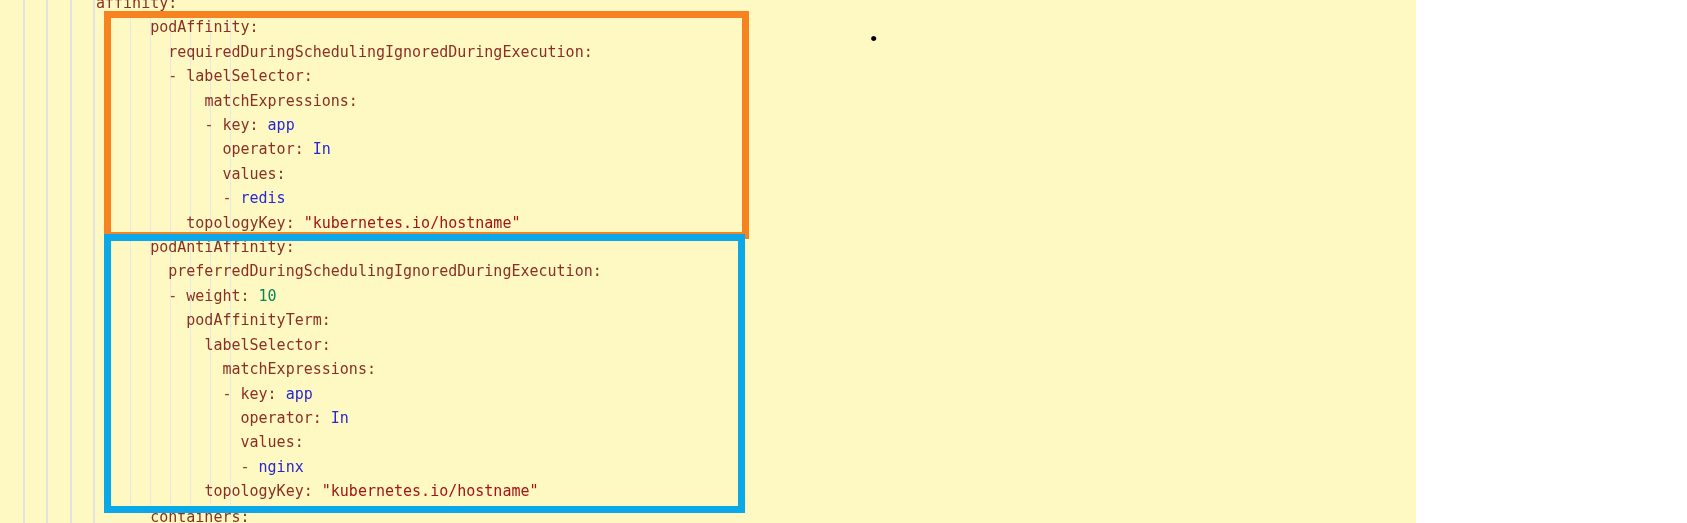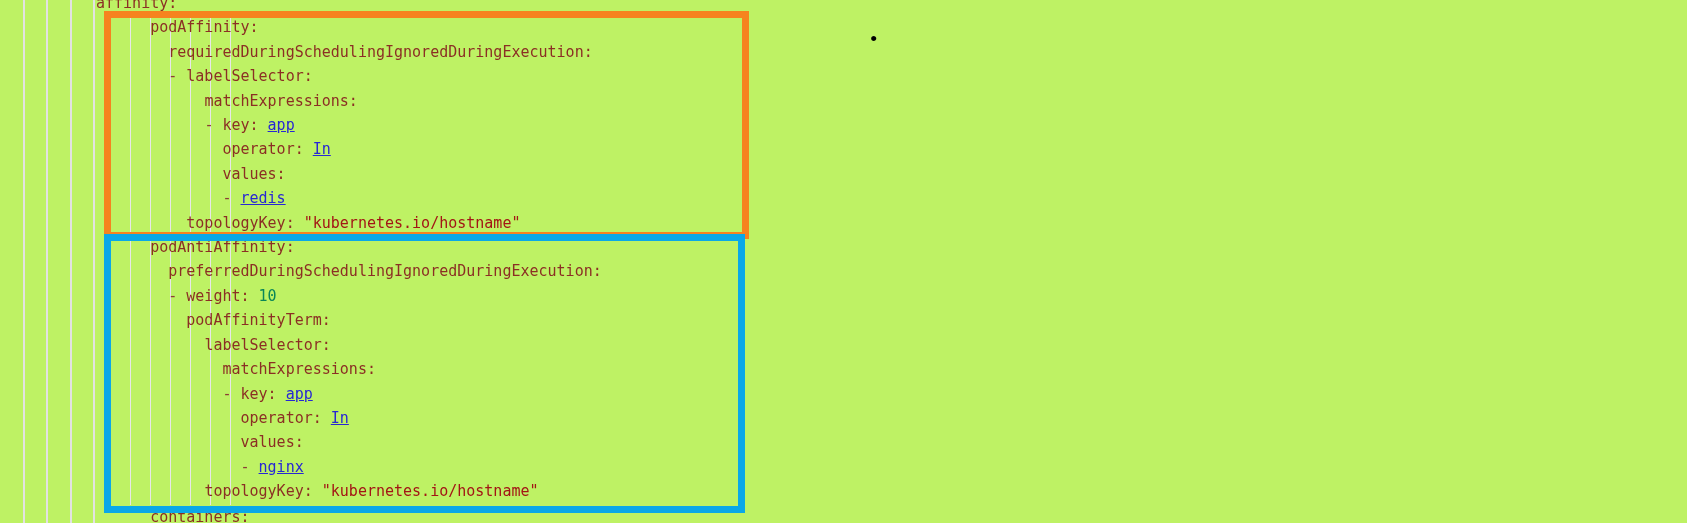--- a/index.html
+++ b/index.html
@@ -1,20 +1,20 @@
 <!DOCTYPE html>
 <html style="--tok-key: #8b2f24; --tok-val: #2727d4; --tok-num: #098658; --tok-str: #a31515; --tok-dash: #8b3d36;"><head>
 <meta charset="utf-8">
 <style>
   html,body{margin:0;padding:0;background:#ffffff;}
   #screen{
     position:relative;
-    width:1687px;height:523px;
+    width:1416px;height:523px;
     overflow:hidden;
-    background:#bef264;
+    background:#fef9c3;
     font-family:"DejaVu Sans Mono", monospace;
   }
   
   .guide{
     position:absolute;top:0;width:2px;height:523px;
     background:#e2e2e2;
   }
   .guide.inner{width:1px;top:16px;height:489px;background:#e7e7e7;}
   
   #code{
@@ -26,21 +26,21 @@
     z-index:2;
   }
   #partial-line{
     position:absolute;left:96px;top:505px;margin:0;
     font-family:"DejaVu Sans Mono", monospace;
     font-size:15px;line-height:24.4px;
     white-space:pre;
     z-index:1;
   }
   .tok-key{color:var(--tok-key,#8b2f24);}
-  .tok-val{color:var(--tok-val,#2727d4);text-decoration:underline;}
+  .tok-val{color:var(--tok-val,#2727d4);}
   .tok-num{color:var(--tok-num,#098658);}
   .tok-str{color:var(--tok-str,#a31515);}
   .tok-dash{color:var(--tok-dash,#8b3d36);}
   
   .hl-box{
     position:absolute;box-sizing:border-box;
     background:transparent;border-style:solid;border-width:7px;
     z-index:5;
   }
   #orange-box{left:104px;top:11px;width:645px;height:228px;border-color:#f6831f;}

